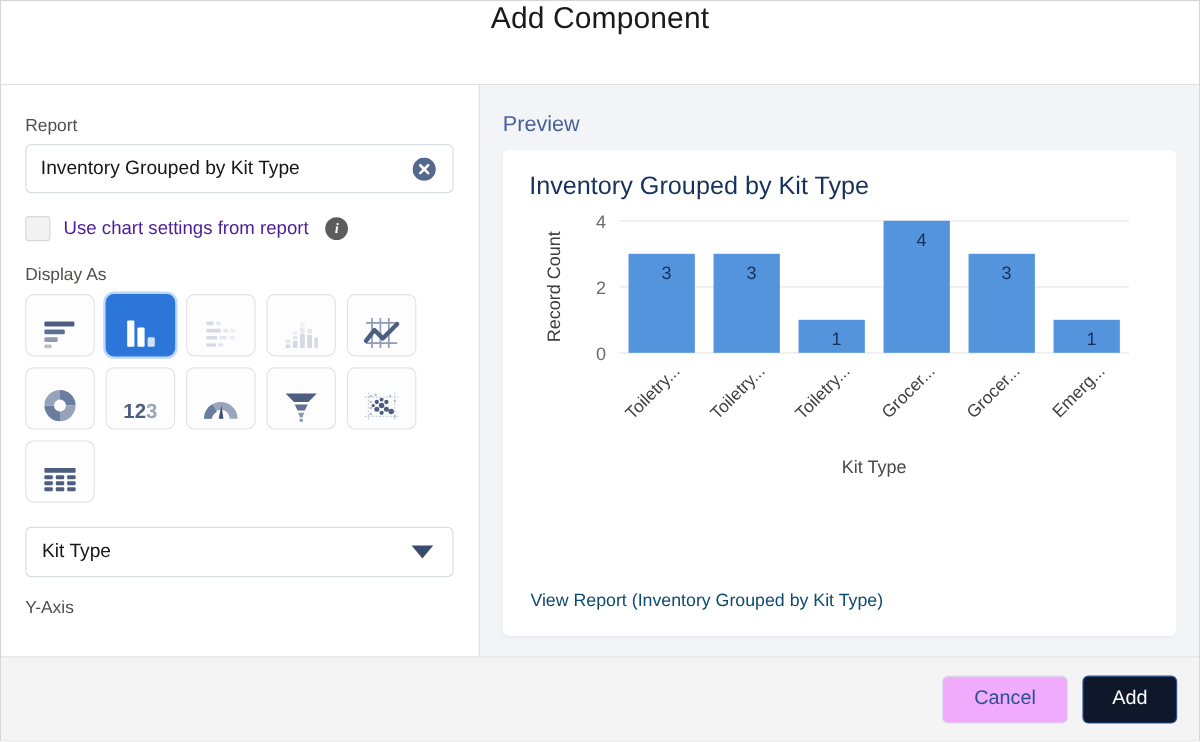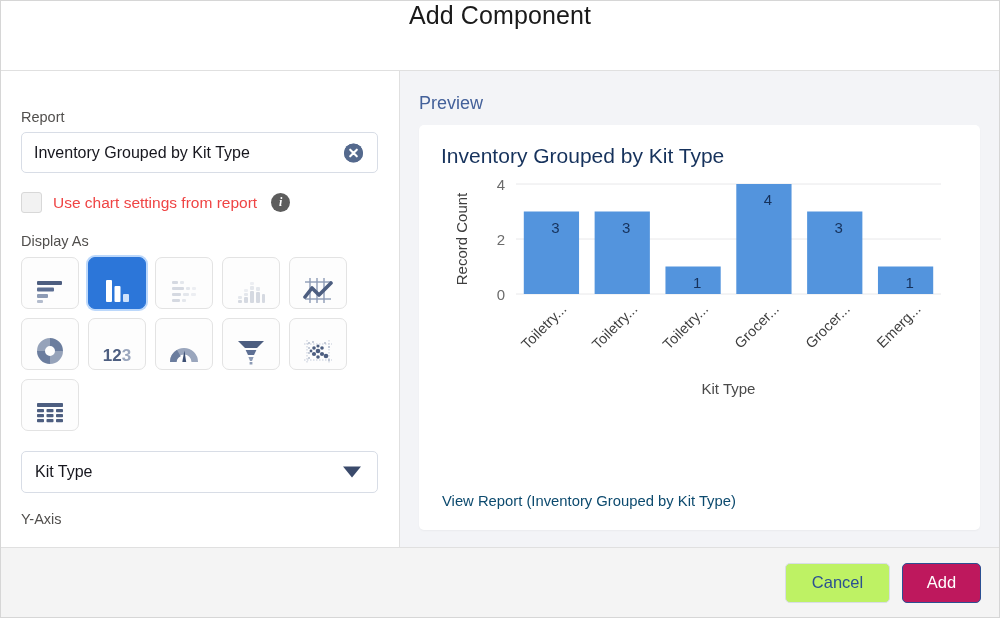--- a/index.html
+++ b/index.html
@@ -54,21 +54,20 @@
     border-right: 1px solid #e0e0e0;
     padding: 26px 22px 0 20px;
     overflow: hidden;
   }
 
   .field-label {
     font-size: 14.5px;
     color: #514f4d;
     margin-bottom: 7px;
     font-weight: 400;
-    margin-top: 12px;
   }
 
   .input-wrap {
     position: relative;
     margin-bottom: 19px;
   }
   .text-input {
     width: 357px;
     height: 41px;
     border: 1px solid #d8dde6;
@@ -107,21 +106,21 @@
     width: 21px;
     height: 21px;
     border: 1px solid #d8d8d8;
     border-radius: 3px;
     background: #f2f2f2;
     flex: 0 0 21px;
     cursor: pointer;
   }
   .checkbox-label {
     font-size: 15.5px;
-    color: #ef4444;
+    color: #4c1d95;
   }
   .info-icon {
     width: 19px;
     height: 19px;
     border-radius: 50%;
     background: #5c5c5c;
     color: #fff;
     font-size: 12px;
     font-weight: bold;
     font-style: italic;
@@ -249,25 +248,25 @@
     border-radius: 5px;
     font-size: 16.5px;
     font-family: "Liberation Sans", sans-serif;
     cursor: pointer;
     border: 1px solid #d8dde6;
     display: flex;
     align-items: center;
     justify-content: center;
   }
   #cancel-button {
-    background: #bef264;
+    background: #f0abfc;
     color: #2b5092;
   }
   #add-button {
-    background: #be185d;
+    background: #0f172a;
     color: #ffffff;
     border-color: #2b5092;
     min-width: 79px;
   }
 </style>
 </head>
 <body>
 
 <div id="modal">
 

